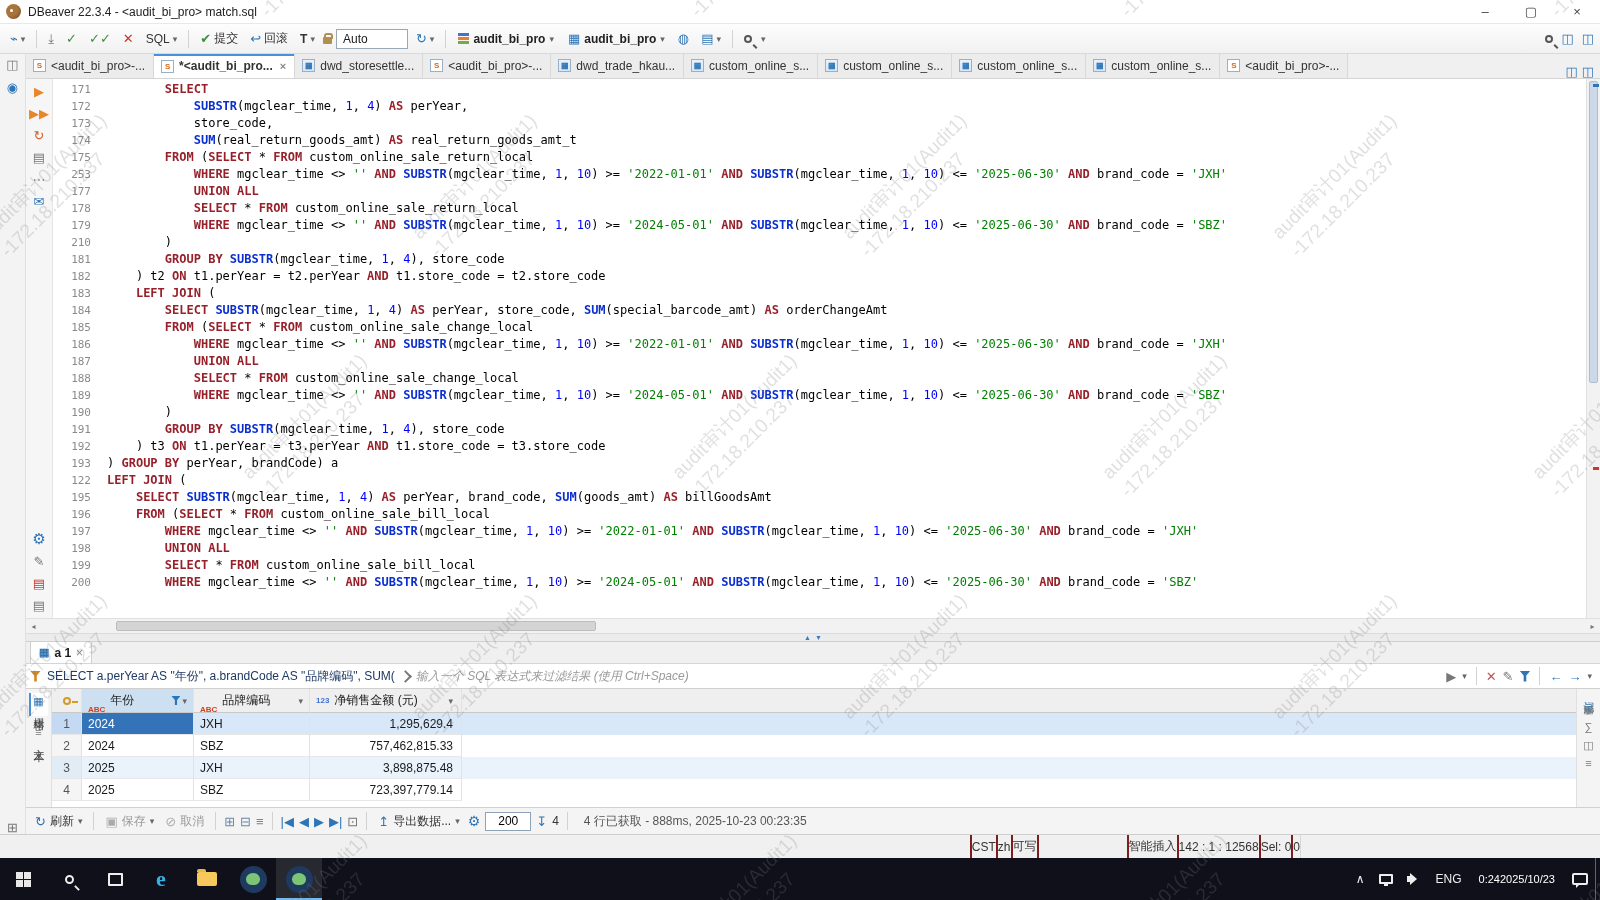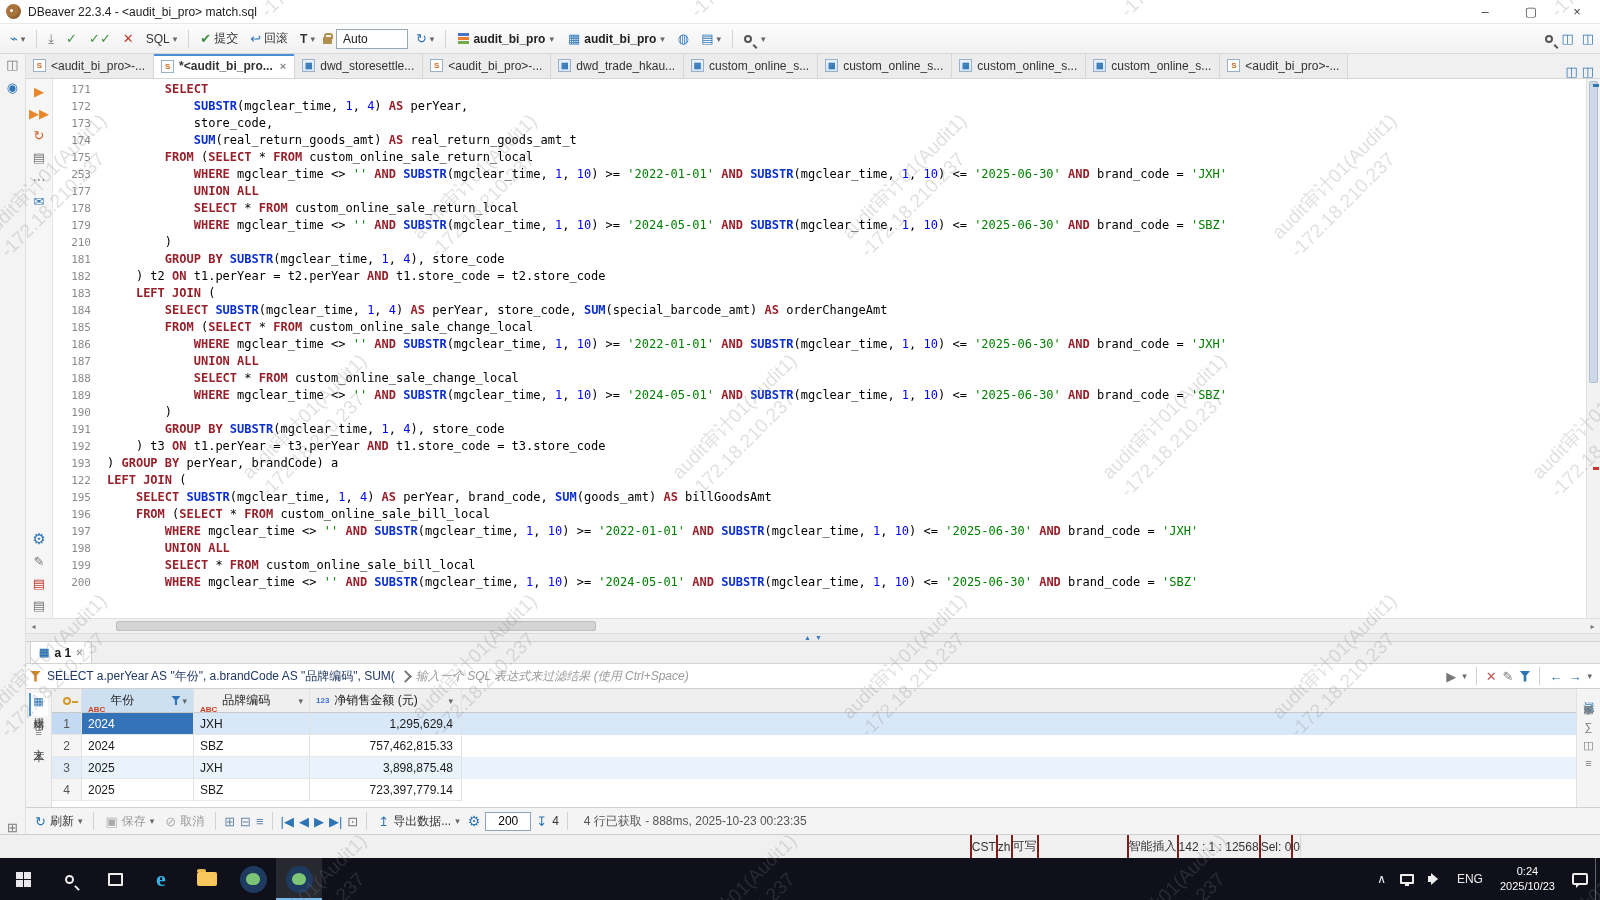--- a/index.html
+++ b/index.html
@@ -150,21 +150,21 @@
   .folder::before { content:""; position:absolute; top:-3px; left:0; width:9px; height:3px; background:#e8b84b; border-radius:2px 2px 0 0; }
   .dbv { width:27px; height:27px; border-radius:50%; background:#1e3a5f; position:relative; }
   .dbv::after { content:""; position:absolute; left:6px; top:7px; width:14px; height:12px; border-radius:50% 50% 45% 45%; background:#7cc576; }
   .tray { margin-left:auto; display:flex; align-items:center; height:100%; }
   .tray-item { padding:0 7px; height:100%; display:flex; align-items:center; justify-content:center; font-size:12px; color:#eee; }
   .spk { position:relative; width:15px; height:14px; display:inline-block; }
   .spk::before { content:""; position:absolute; left:0; top:4px; width:4px; height:6px; background:#eee; }
   .spk::after { content:""; position:absolute; left:3px; top:1px; border-left:7px solid #eee; border-top:6px solid transparent; border-bottom:6px solid transparent; }
   .monitor { width:14px; height:10px; border:2px solid #eee; border-radius:1px; position:relative; }
   .monitor::after { content:""; position:absolute; left:3px; bottom:-4px; width:4px; height:2px; background:#eee; }
-  .clock { display:flex; flex-direction:column; align-items:center; justify-content:center; font-size:11px; line-height:1.35; padding:0 10px; }
+  .clock { display:flex; flex-direction:row; align-items:center; justify-content:center; font-size:11px; line-height:1.35; padding:0 10px; }
   .bubble { width:16px; height:12px; border:2px solid #eee; border-radius:2px; position:relative; }
   .bubble::after { content:""; position:absolute; left:2px; bottom:-5px; border-top:5px solid #eee; border-right:5px solid transparent; }
   .show-desktop { width:5px; height:100%; border-left:1px solid rgba(255,255,255,.35); }
 
   
   .wm-layer { position:absolute; inset:0; pointer-events:none; z-index:60; overflow:hidden; }
   .wm { position:absolute; transform:rotate(-45deg); color:rgba(125,125,125,.24); font-size:19px; line-height:1.35; white-space:nowrap; }
 </style>
 </head>
 <body>

